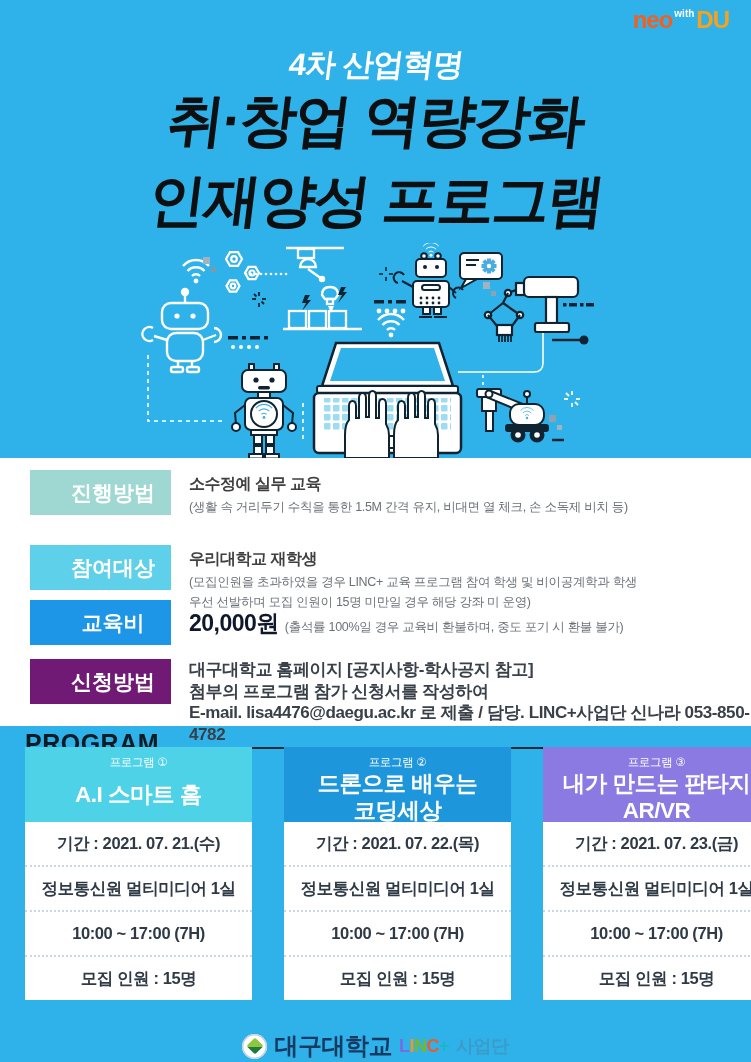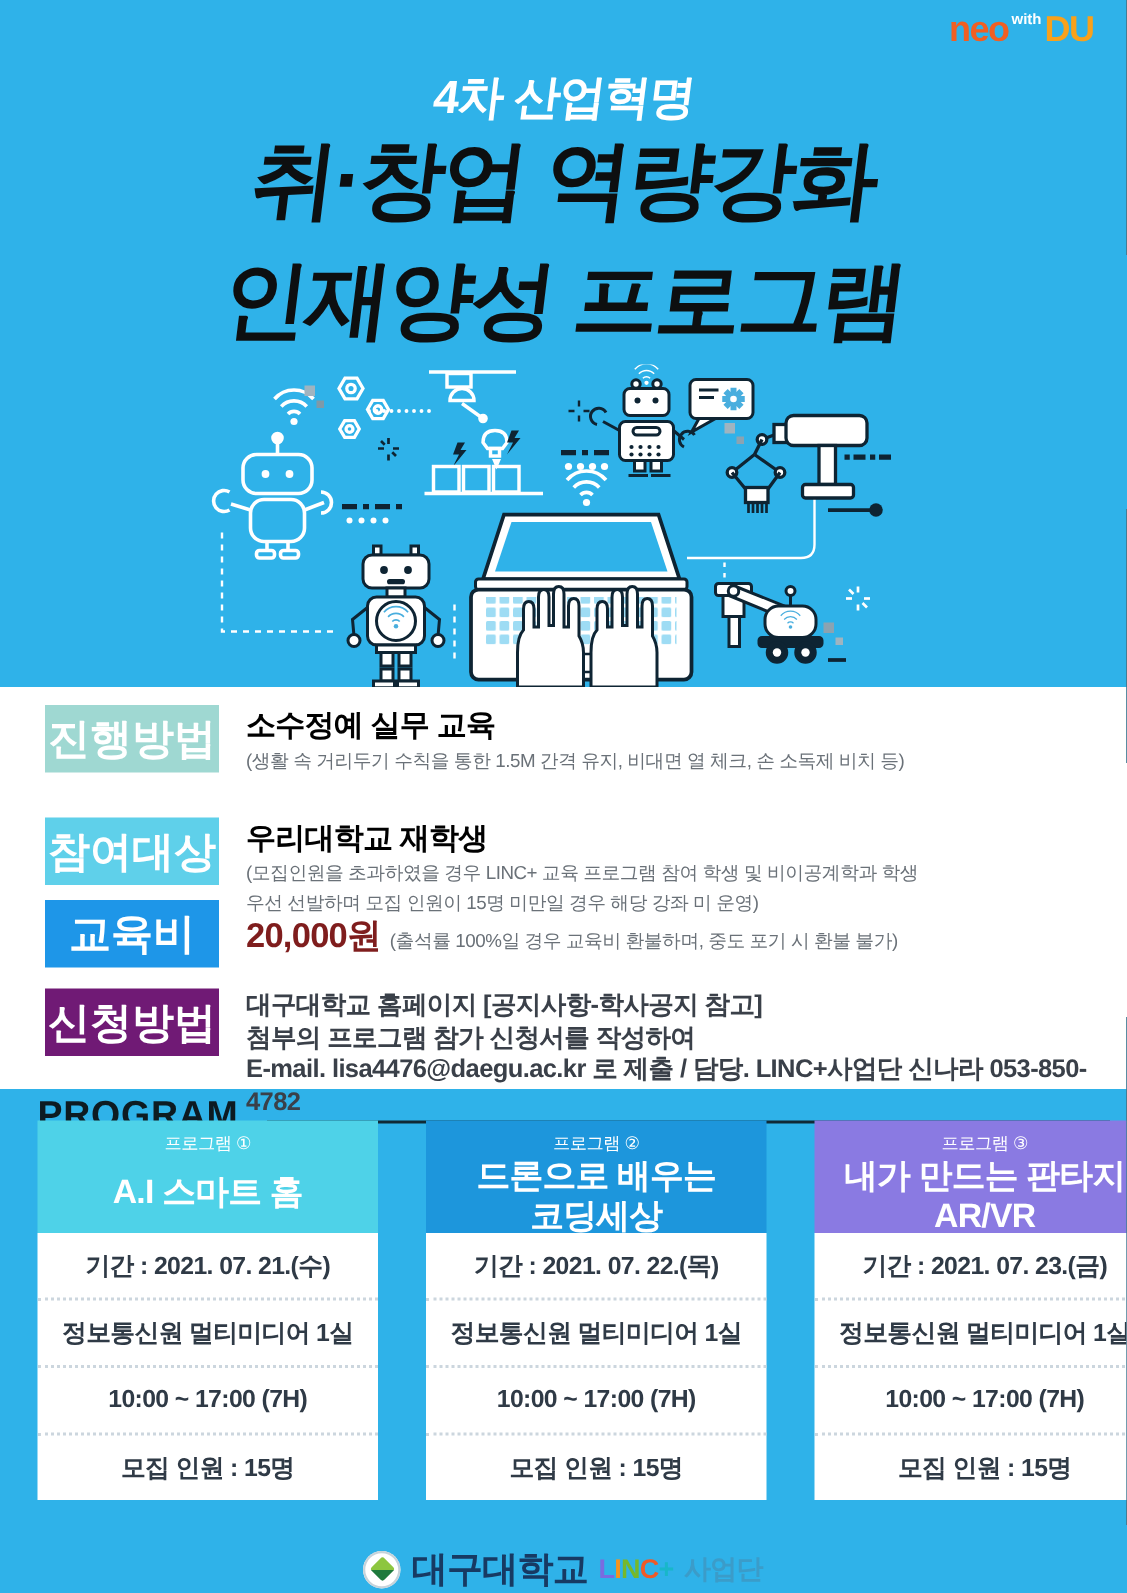--- a/index.html
+++ b/index.html
@@ -16,26 +16,26 @@
     font-size:31px;font-weight:900;color:#fff;letter-spacing:-1px;}
   .hero-kicker>span,.hero-title>span{display:inline-block;transform:skewX(-7deg);}
   .hero-title{position:absolute;left:0;width:100%;text-align:center;
     font-size:57px;font-weight:900;color:#0d0f10;letter-spacing:-2px;line-height:1;}
   .hero-title.l1{top:92px;}
   .hero-title.l2{top:172px;}
   .illustration{position:absolute;top:243px;left:0;}
   
   .info-band{position:absolute;top:458px;left:0;width:751px;height:268px;background:#fff;}
   .info-row{position:absolute;left:30px;display:flex;align-items:flex-start;}
-  .badge{width:116px;height:45px;flex:0 0 116px;color:#fff;font-size:28px;font-weight:700;
-    display:flex;align-items:center;justify-content:center;letter-spacing:0;}
+  .badge{width:116px;height:45px;flex:0 0 116px;color:#fff;font-size:21px;font-weight:700;
+    display:flex;align-items:center;justify-content:center;letter-spacing:0;padding-left:25px;}
   .info-content{margin-left:18px;padding-top:1px;}
-  .info-title{font-size:20px;font-weight:800;color:#000000;line-height:26px;letter-spacing:-0.5px;}
+  .info-title{font-size:16px;font-weight:800;color:#404040;line-height:26px;letter-spacing:-0.5px;}
   .info-sub{font-size:12.5px;color:#6a7178;line-height:20px;letter-spacing:-0.3px;}
-  .info-big{font-size:23px;font-weight:800;color:#7f1d1d;letter-spacing:-0.5px;}
+  .info-big{font-size:23px;font-weight:800;color:#0f172a;letter-spacing:-0.5px;}
   .info-inline{display:flex;align-items:baseline;padding-top:8px;}
   .info-inline .info-sub{margin-left:6px;}
   .info-lines{font-size:17px;font-weight:600;color:#3a4049;line-height:21.5px;letter-spacing:-0.4px;}
   
   .program-heading{position:absolute;top:729px;left:25px;font-size:25px;font-weight:900;color:#0d1b22;letter-spacing:0.5px;}
   .program-rule{position:absolute;top:747px;left:178px;width:562px;height:2px;background:#102a36;}
   .cards{position:absolute;top:747px;left:25px;display:flex;gap:32px;}
   .card{width:227px;display:flex;flex-direction:column;}
   .card-header{height:75px;display:flex;flex-direction:column;color:#fff;}
   .card-tag{font-size:11.5px;text-align:center;margin-top:8px;letter-spacing:-0.3px;}

